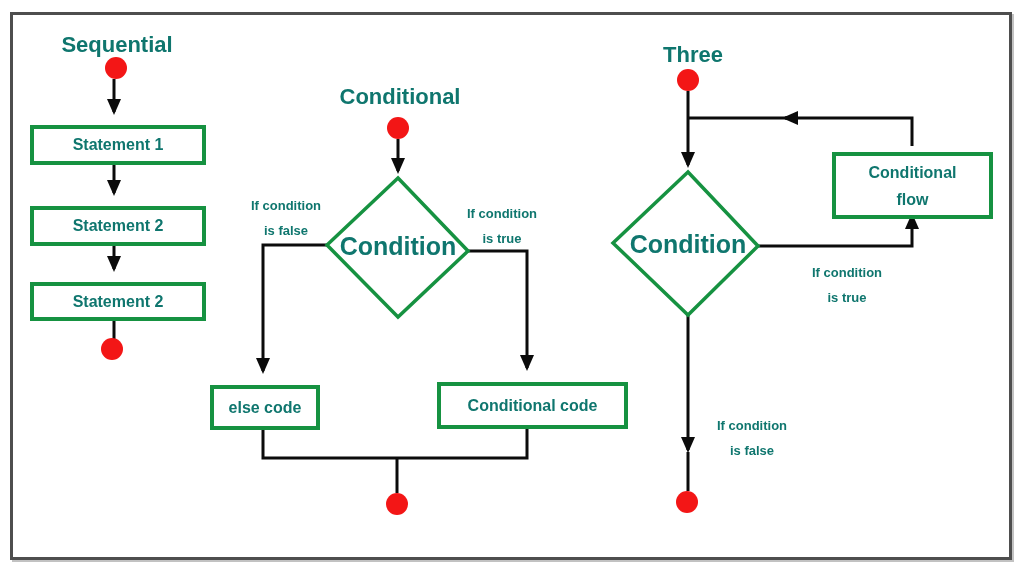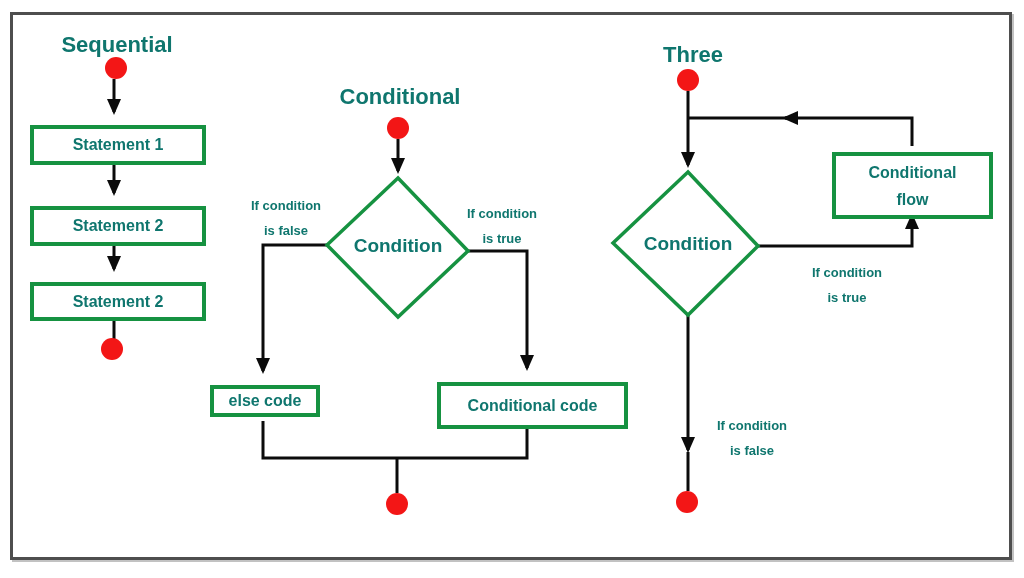--- a/index.html
+++ b/index.html
@@ -23,21 +23,21 @@
   .fl{stroke:var(--line);stroke-width:3;fill:none;}
   .gd{fill:#ffffff;stroke:var(--green);stroke-width:3.5;}
   .dot{fill:var(--red);stroke:none;}
   .gbox{
     position:absolute;background:#ffffff;border:4px solid var(--green);
     box-sizing:border-box;display:flex;align-items:center;justify-content:center;
     text-align:center;font-size:16px;line-height:22px;margin-top:8px;
   }
   .gbox.two-line{flex-direction:column;line-height:27px;}
   .title{position:absolute;text-align:center;font-size:22px;line-height:24px;}
-  .dlabel{position:absolute;text-align:center;font-size:19px;line-height:24px;}
+  .dlabel{position:absolute;text-align:center;font-size:25px;line-height:24px;}
   .lbl{position:absolute;text-align:center;font-size:13px;line-height:25px;}
   .caption{position:absolute;text-align:center;font-size:21px;line-height:24px;}
 </style>
 </head>
 <body>
 
 <div class="canvas">
 
   <div class="frame"></div>
 
@@ -89,21 +89,21 @@
   <div class="title" style="left:330px;top:85px;width:140px;">Conditional</div>
   <div class="dlabel" style="left:328px;top:234px;width:140px;">Condition</div>
   <div class="lbl" style="left:220px;top:193px;width:132px;">
     <div>If condition</div>
     <div>is false</div>
   </div>
   <div class="lbl" style="left:438px;top:201px;width:128px;">
     <div>If condition</div>
     <div>is true</div>
   </div>
-  <div class="gbox" style="left:210px;top:377px;width:110px;height:32px;">else code</div>
+  <div class="gbox" style="left:210px;top:377px;width:110px;height:45px;">else code</div>
   <div class="gbox" style="left:437px;top:374px;width:191px;height:47px;">Conditional code</div>
 
   <div class="title" style="left:649px;top:43px;width:88px;">Three</div>
   <div class="gbox two-line" style="left:832px;top:144px;width:161px;height:67px;">
     <div>Conditional</div>
     <div>flow</div>
   </div>
   <div class="dlabel" style="left:617px;top:232px;width:142px;">Condition</div>
   <div class="lbl" style="left:784px;top:260px;width:126px;">
     <div>If condition</div>

